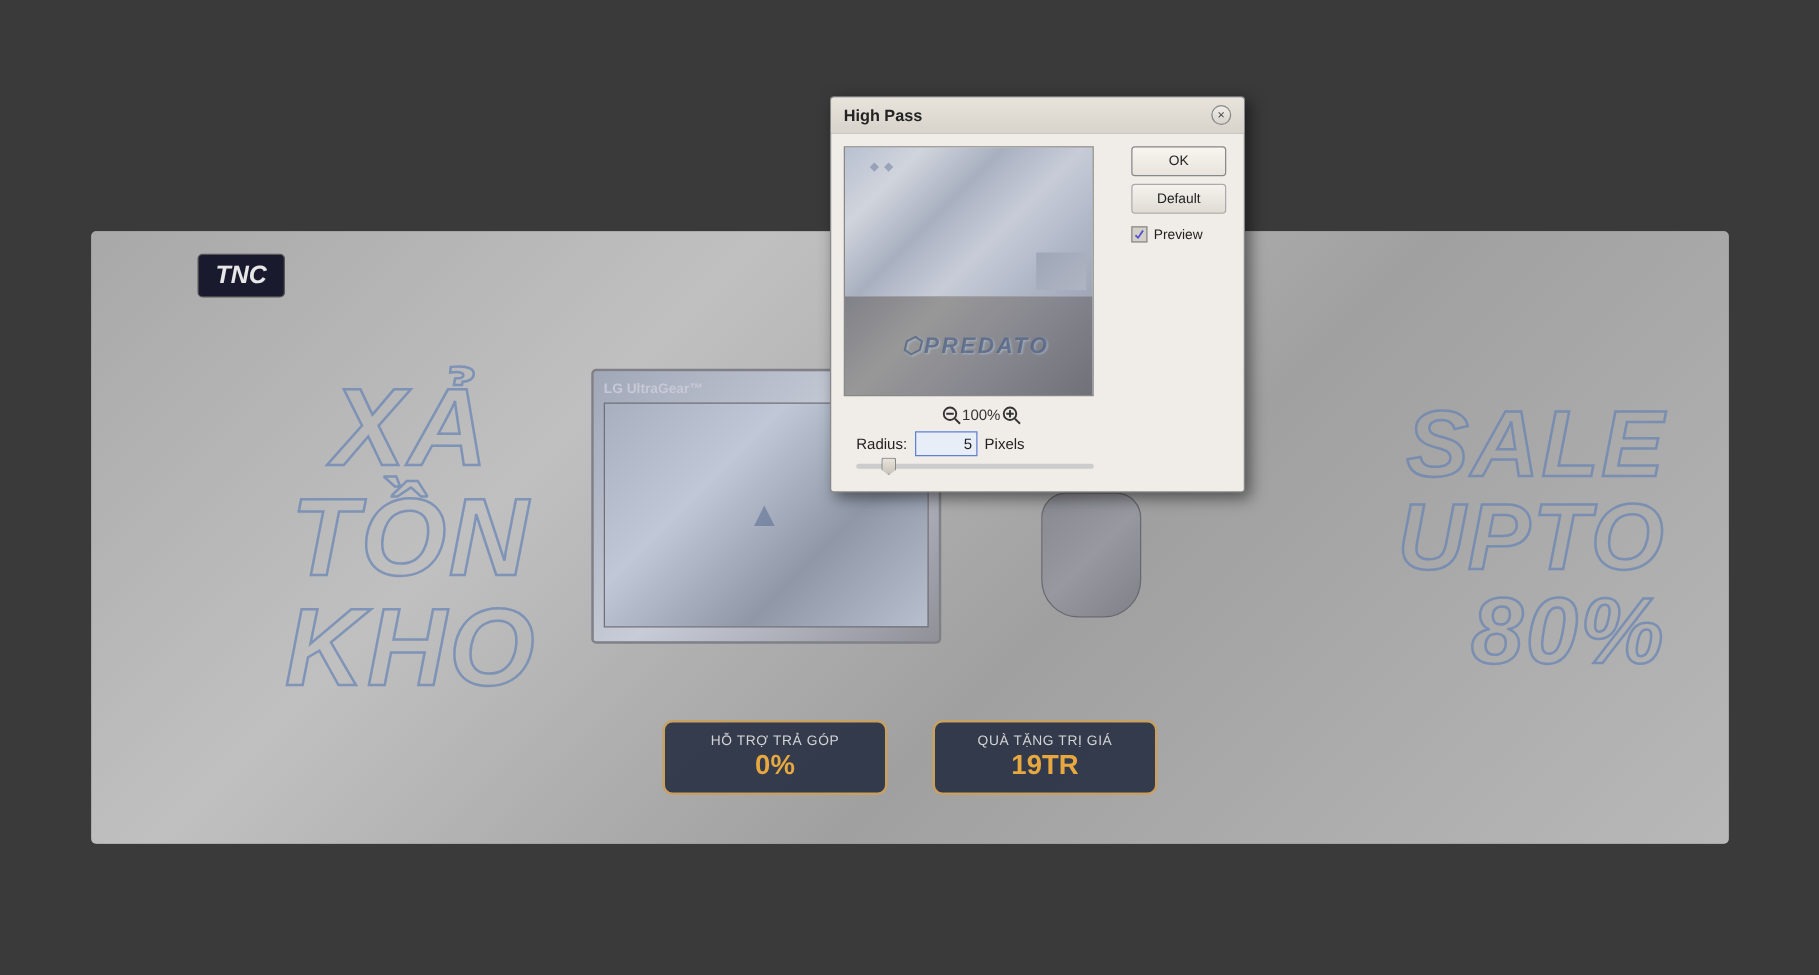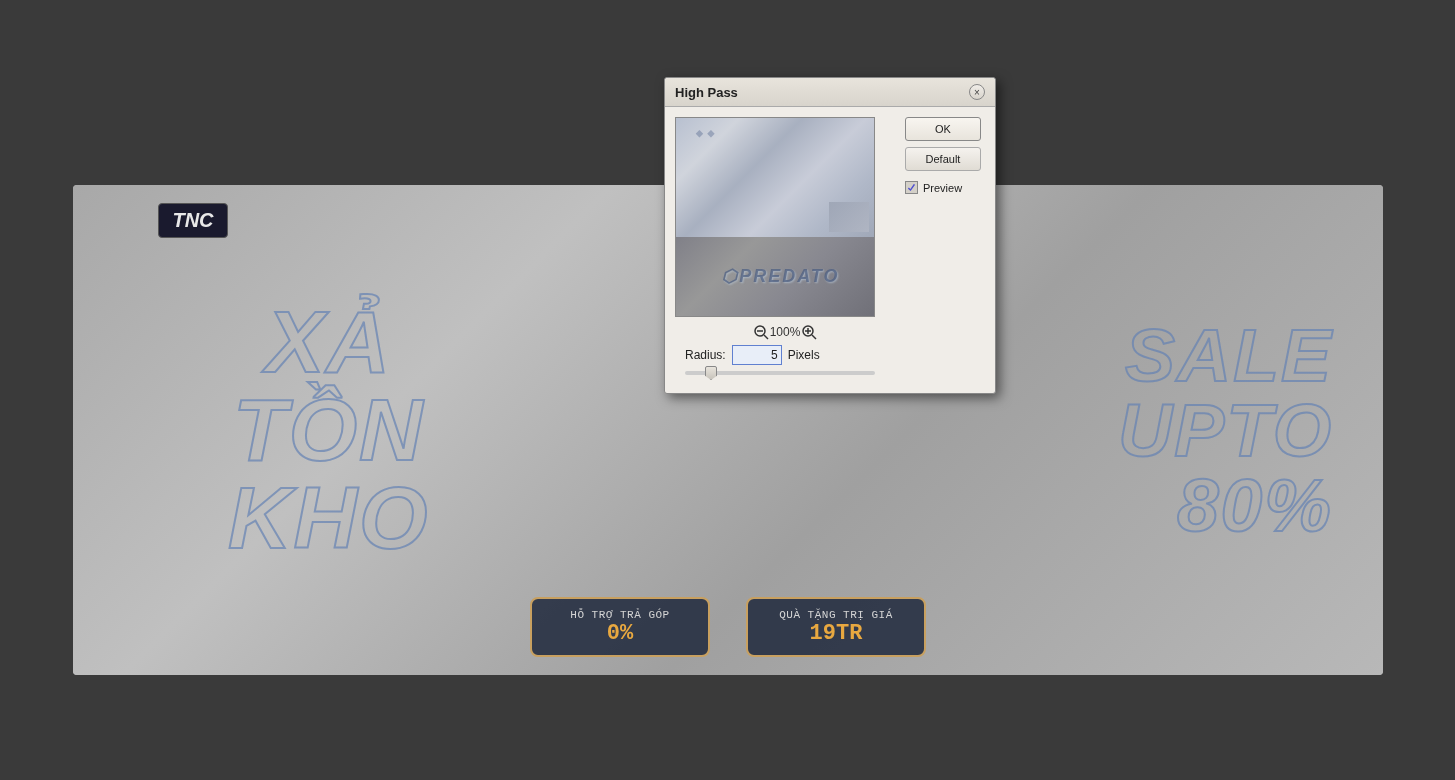--- a/index.html
+++ b/index.html
@@ -50,26 +50,25 @@
       font-size: 20px;
       font-weight: 900;
       color: #e8e8e8;
       font-style: italic;
       border: 1px solid #555;
     }
 
     
     .banner-buttons {
       position: absolute;
-      bottom: 18px;
+      bottom: 39px;
       left: 50%;
       transform: translateX(-50%);
       display: flex;
       gap: 36px;
-      font-family: Liberation Mono, monospace;
     }
 
     .banner-btn {
       width: 180px;
       height: 60px;
       border-radius: 8px;
       border: 2px solid #c8a060;
       background: rgba(30, 40, 60, 0.85);
       display: flex;
       flex-direction: column;
@@ -351,20 +350,34 @@
     <div class="tnc-logo">
       <span>TNC</span>
     </div>
 
     <div style="position:absolute;left:155px;top:50%;transform:translateY(-50%);font-size:88px;font-weight:900;color:transparent;-webkit-text-stroke:2px rgba(100,130,180,0.7);letter-spacing:2px;line-height:1.0;font-style:italic;text-align:center;">
       <div>XẢ</div>
       <div>TỒN</div>
       <div>KHO</div>
     </div>
 
+    <div style="position:absolute;left:300px;top:20px;width:700px;height:400px;display:flex;align-items:center;justify-content:center;">
+
+      <div style="width:280px;height:220px;background:linear-gradient(135deg,#a0a8b8,#c8ccd8,#909098);border:2px solid #808088;border-radius:4px;position:relative;display:flex;align-items:center;justify-content:center;margin-right:20px;">
+        <div style="position:absolute;top:8px;left:8px;font-size:11px;color:#c8c8d8;font-weight:bold;">LG UltraGear™</div>
+        <div style="width:260px;height:180px;background:linear-gradient(135deg,#a8b0c0,#c0c8d8,#9098a8,#b8c0d0);border:1px solid #707078;display:flex;align-items:center;justify-content:center;position:absolute;top:25px;">
+          <div style="font-size:28px;font-weight:900;color:rgba(80,100,140,0.5);letter-spacing:3px;">▲</div>
+        </div>
+      </div>
+
+      <div style="display:flex;flex-direction:column;gap:8px;">
+        <div style="width:200px;height:70px;background:linear-gradient(135deg,#909098,#a8a8b0,#888890);border:1px solid #707078;border-radius:4px;"></div>
+        <div style="width:80px;height:100px;background:linear-gradient(135deg,#888890,#9898a0,#808088);border:1px solid #686870;border-radius:20px 20px 30px 30px;margin:0 auto;"></div>
+      </div>
+    </div>
 
     <div style="position:absolute;right:50px;top:50%;transform:translateY(-50%);text-align:right;font-size:75px;font-weight:900;color:transparent;-webkit-text-stroke:2px rgba(100,130,180,0.7);letter-spacing:2px;line-height:1.0;font-style:italic;">
       <div>SALE</div>
       <div>UPTO</div>
       <div>80%</div>
     </div>
 
     <div class="banner-buttons">
       <div class="banner-btn">
         <span class="banner-btn-top">HỖ TRỢ TRẢ GÓP</span>

